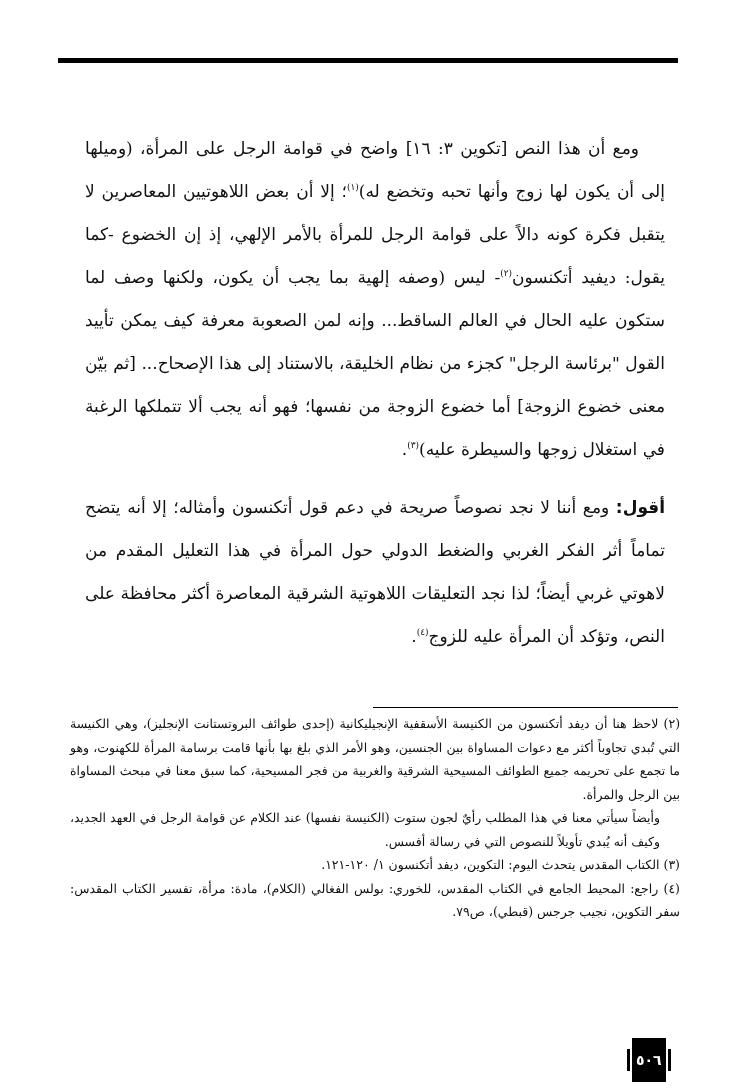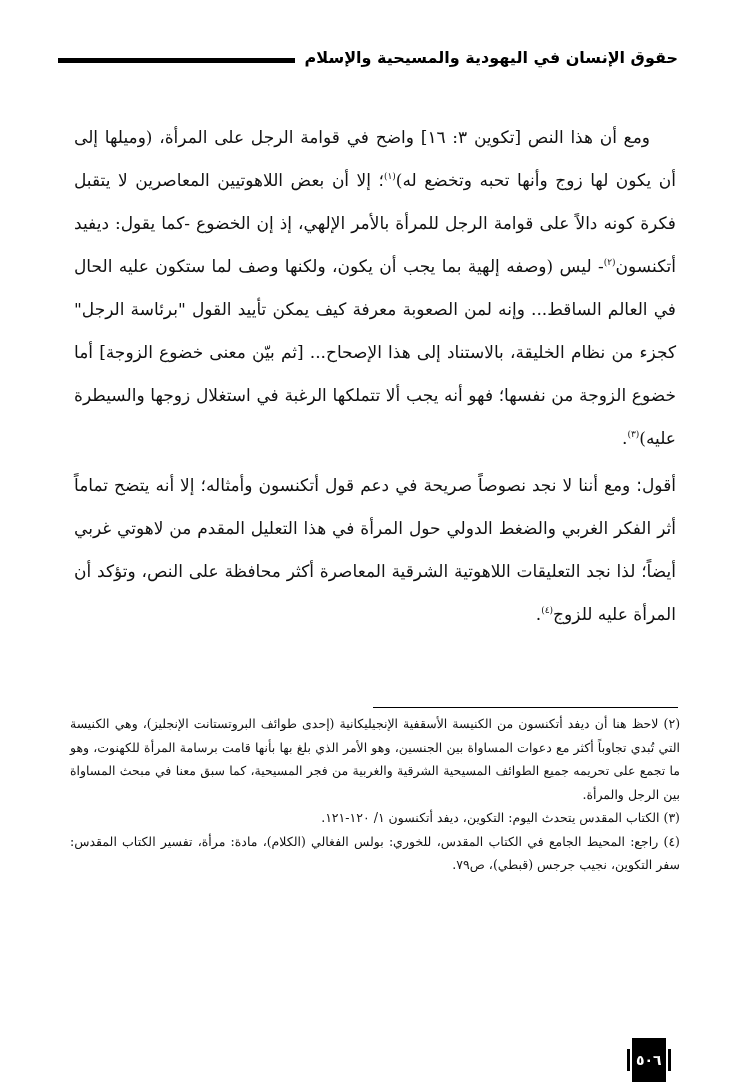--- a/index.html
+++ b/index.html
@@ -1,53 +1,53 @@
 <!DOCTYPE html>
 <html><head>
 <meta charset="utf-8">
 <style>
   html, body { margin:0; padding:0; background:#ffffff; }
   body { width:754px; height:1091px; position:relative; overflow:hidden; font-family:"DejaVu Serif", serif; color:#111; }
   .header { position:absolute; top:40px; left:58px; width:620px; height:34px; direction:rtl; display:flex; align-items:center; }
   .header-title { font-family:"DejaVu Sans", sans-serif; font-weight:bold; font-size:16px; white-space:nowrap; color:#000; padding-left:10px; }
   .header-rule { flex:1; height:5px; background:#000; margin-top:6px; }
   .body-text { position:absolute; top:112px; left:70px; width:610px; direction:rtl; text-align:justify; font-size:17px; line-height:43px; }
-  .body-text p { margin:4px; text-align-last:right; }
+  .body-text p { margin:15px; text-align-last:right; }
   .indent { text-indent:26px; }
-  .label-bold { font-weight:normal; font-family:"DejaVu Sans", sans-serif; }
+  .label-bold { font-weight:bold; font-family:"DejaVu Sans", sans-serif; }
   sup { font-size:9px; vertical-align:super; line-height:0; }
   .fn-rule { position:absolute; top:707px; left:373px; width:305px; height:1px; background:#000; }
   .footnotes { position:absolute; top:712px; left:70px; width:610px; direction:rtl; font-size:12.5px; line-height:23.5px; text-align:justify; }
   .footnotes p { margin:0; text-align-last:right; }
   .fn-cont { padding-right:20px; }
   .page-num { position:absolute; top:1038px; left:627px; direction:ltr; display:flex; align-items:center; }
   .bar { width:3px; height:22px; background:#000; }
   .num-box { background:#000; color:#fff; font-family:"DejaVu Sans", sans-serif; font-weight:bold; font-size:14px; padding:14px 4px; margin:0 2px; }
 </style>
 </head>
 <body>
 
 <div class="header">
-  <span class="header-title">حقوق الإنسان في اليهودية والمسيحية والإسلام</span>
   <div class="header-rule"></div>
 </div>
 
 <div class="body-text">
   <p class="indent">
     <span>ومع أن هذا النص [تكوين ٣: ١٦] واضح في قوامة الرجل على المرأة، (وميلها إلى أن يكون لها زوج وأنها تحبه وتخضع له)</span><sup>(١)</sup><span>؛ إلا أن بعض اللاهوتيين المعاصرين لا يتقبل فكرة كونه دالاً على قوامة الرجل للمرأة بالأمر الإلهي، إذ إن الخضوع -كما يقول: ديفيد أتكنسون</span><sup>(٢)</sup><span>- ليس (وصفه إلهية بما يجب أن يكون، ولكنها وصف لما ستكون عليه الحال في العالم الساقط... وإنه لمن الصعوبة معرفة كيف يمكن تأييد القول "برئاسة الرجل" كجزء من نظام الخليقة، بالاستناد إلى هذا الإصحاح... [ثم بيّن معنى خضوع الزوجة] أما خضوع الزوجة من نفسها؛ فهو أنه يجب ألا تتملكها الرغبة في استغلال زوجها والسيطرة عليه)</span><sup>(٣)</sup><span>.</span>
   </p>
   <p>
     <span class="label-bold">أقول:</span><span> ومع أننا لا نجد نصوصاً صريحة في دعم قول أتكنسون وأمثاله؛ إلا أنه يتضح تماماً أثر الفكر الغربي والضغط الدولي حول المرأة في هذا التعليل المقدم من لاهوتي غربي أيضاً؛ لذا نجد التعليقات اللاهوتية الشرقية المعاصرة أكثر محافظة على النص، وتؤكد أن المرأة عليه للزوج</span><sup>(٤)</sup><span>.</span>
   </p>
 </div>
 
 <div class="fn-rule"></div>
 
 <div class="footnotes">
   <p><span>(٢)</span> <span>لاحظ هنا أن ديفد أتكنسون من الكنيسة الأسقفية الإنجيليكانية (إحدى طوائف البروتستانت الإنجليز)، وهي الكنيسة التي تُبدي تجاوباً أكثر مع دعوات المساواة بين الجنسين، وهو الأمر الذي بلغ بها بأنها قامت برسامة المرأة للكهنوت، وهو ما تجمع على تحريمه جميع الطوائف المسيحية الشرقية والغربية من فجر المسيحية، كما سبق معنا في مبحث المساواة بين الرجل والمرأة.</span></p>
+  <p class="fn-cont"><span>وأيضاً سيأتي معنا في هذا المطلب رأيٌ لجون ستوت (الكنيسة نفسها) عند الكلام عن قوامة الرجل في العهد الجديد، وكيف أنه يُبدي تأويلاً للنصوص التي في رسالة أفسس.</span></p>
   <p><span>(٣)</span> <span>الكتاب المقدس يتحدث اليوم: التكوين، ديفد أتكنسون ١/ ١٢٠-١٢١.</span></p>
   <p><span>(٤)</span> <span>راجع: المحيط الجامع في الكتاب المقدس، للخوري: بولس الفغالي (الكلام)، مادة: مرأة، تفسير الكتاب المقدس: سفر التكوين، نجيب جرجس (قبطي)، ص٧٩.</span></p>
 </div>
 
 <div class="page-num">
   <div class="bar"></div>
   <span class="num-box">٥٠٦</span>
   <div class="bar"></div>
 </div>
 

